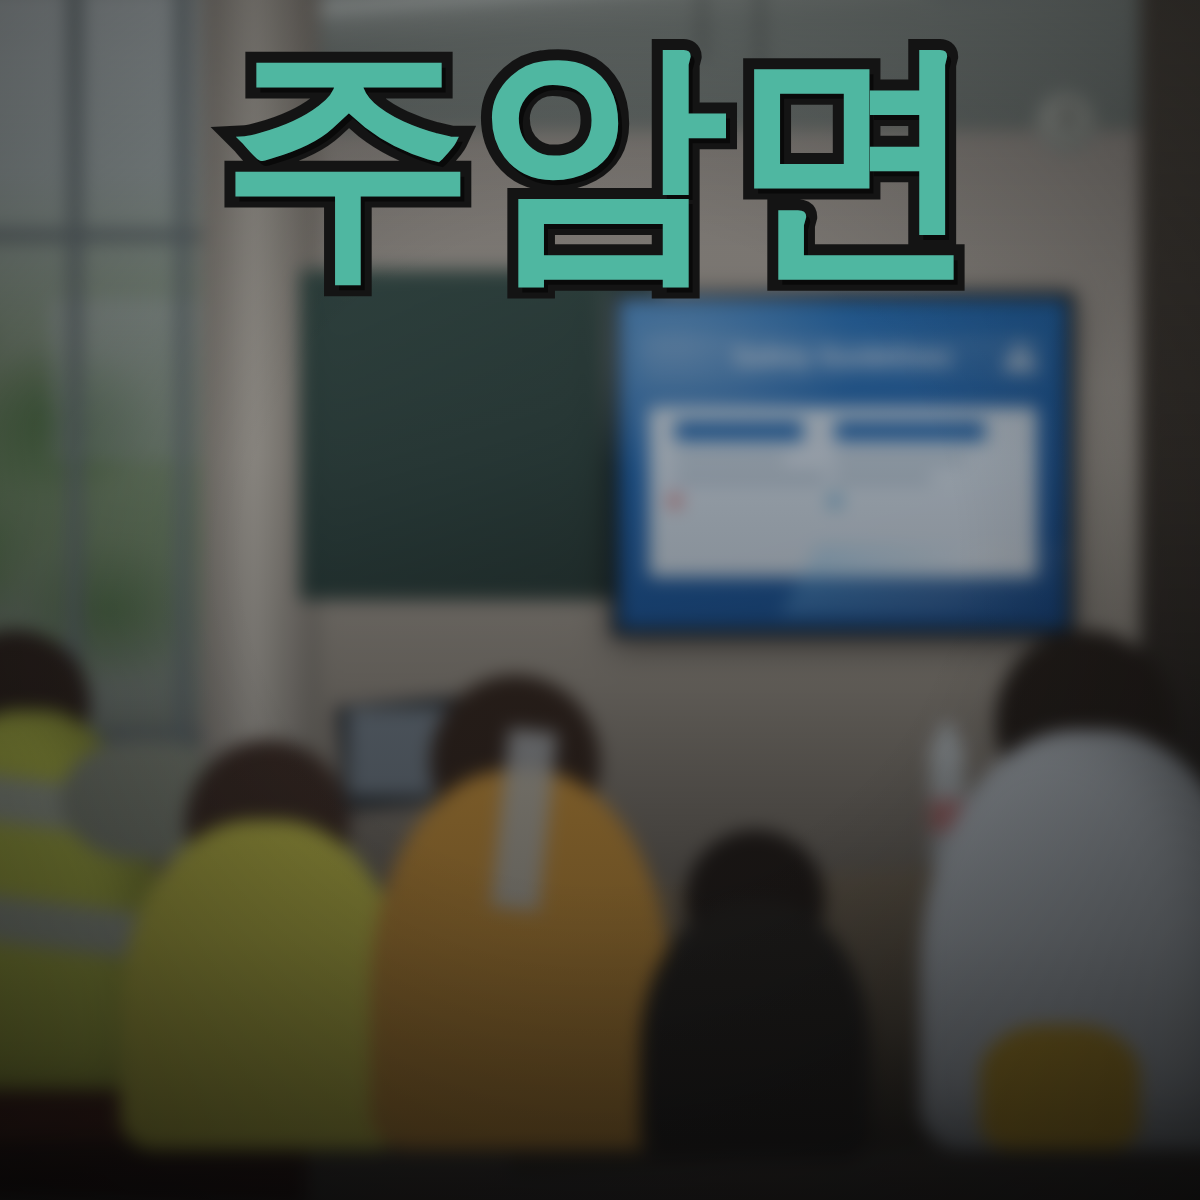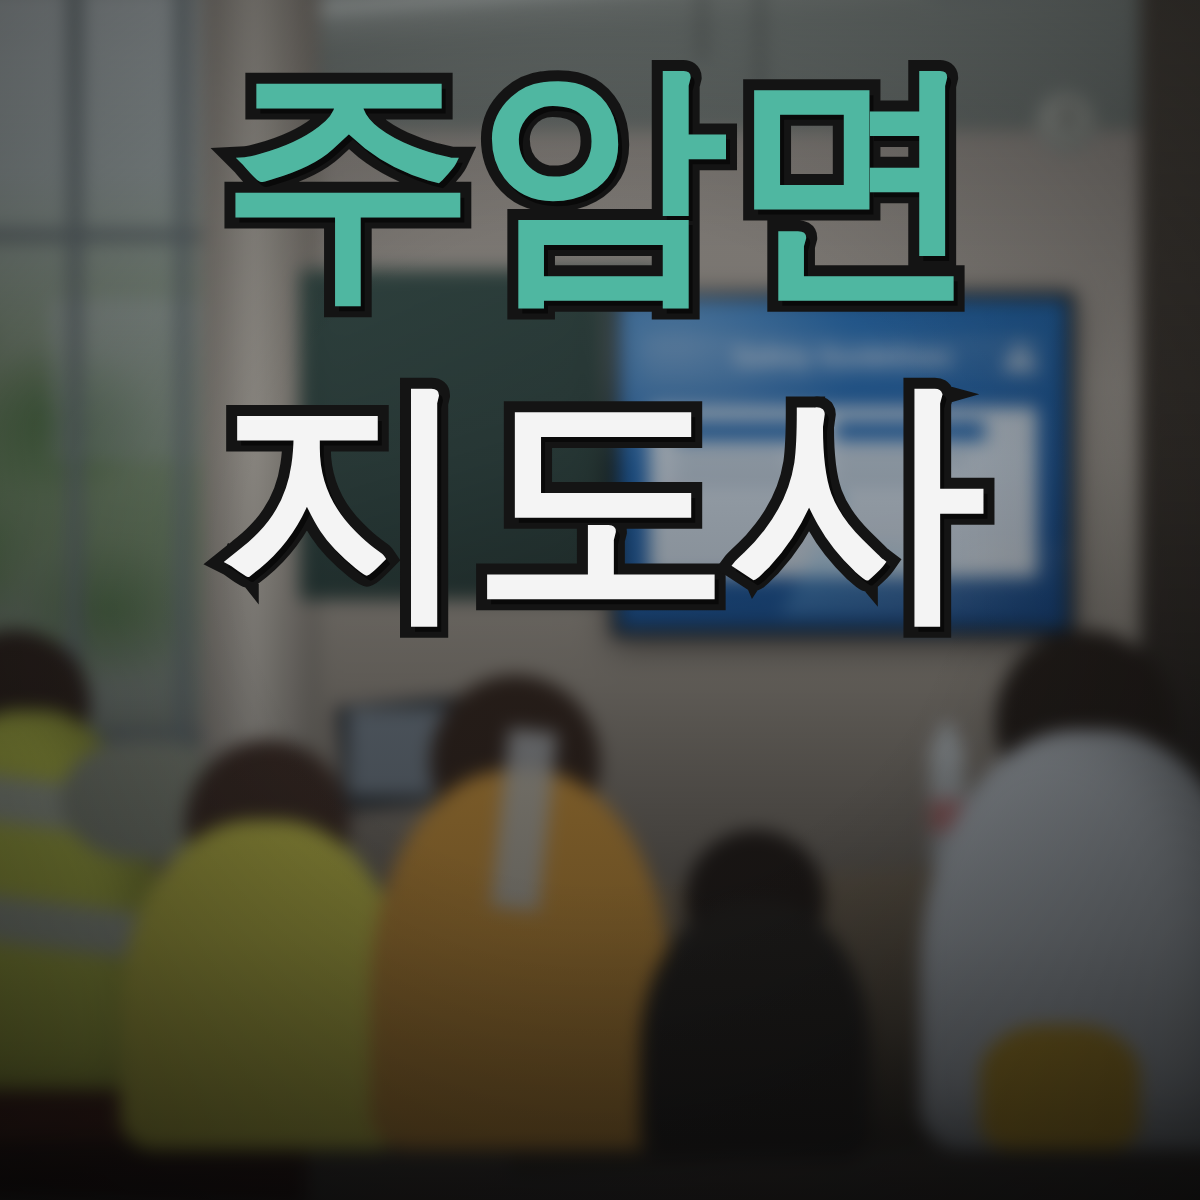--- a/index.html
+++ b/index.html
@@ -149,21 +149,21 @@
   .vignette{position:absolute;inset:0;
     background:radial-gradient(ellipse 78% 72% at 50% 46%, rgba(0,0,0,0) 38%, rgba(0,0,0,.45) 100%);}
 
   
   .headline{
     position:absolute;inset:0;display:flex;flex-direction:column;
     align-items:center;justify-content:flex-start;
     padding-top:58px;box-sizing:border-box;
   }
   .tline{
-    font-family:Liberation Sans, sans-serif;
+    font-family:Liberation Mono, monospace;
     font-weight:bold;
     line-height:.94;
     letter-spacing:-2px;
     white-space:nowrap;
     -webkit-text-stroke:22px #141414;
     paint-order:stroke fill;
     text-shadow:
       0 0 0 #141414,
       4px 5px 0 rgba(0,0,0,.55);
   }
@@ -248,16 +248,15 @@
     <div class="head pE-head"></div>
     <div class="person pE-body"></div>
     <div class="pE-yellow"></div>
   </div>
 
   <div class="scrim"></div>
   <div class="vignette"></div>
 
   <div class="headline">
     <div class="tline line1">주암면</div>
-    <div class="tline line3">지도사</div>
   </div>
 
 </div>
 
 </body></html>

